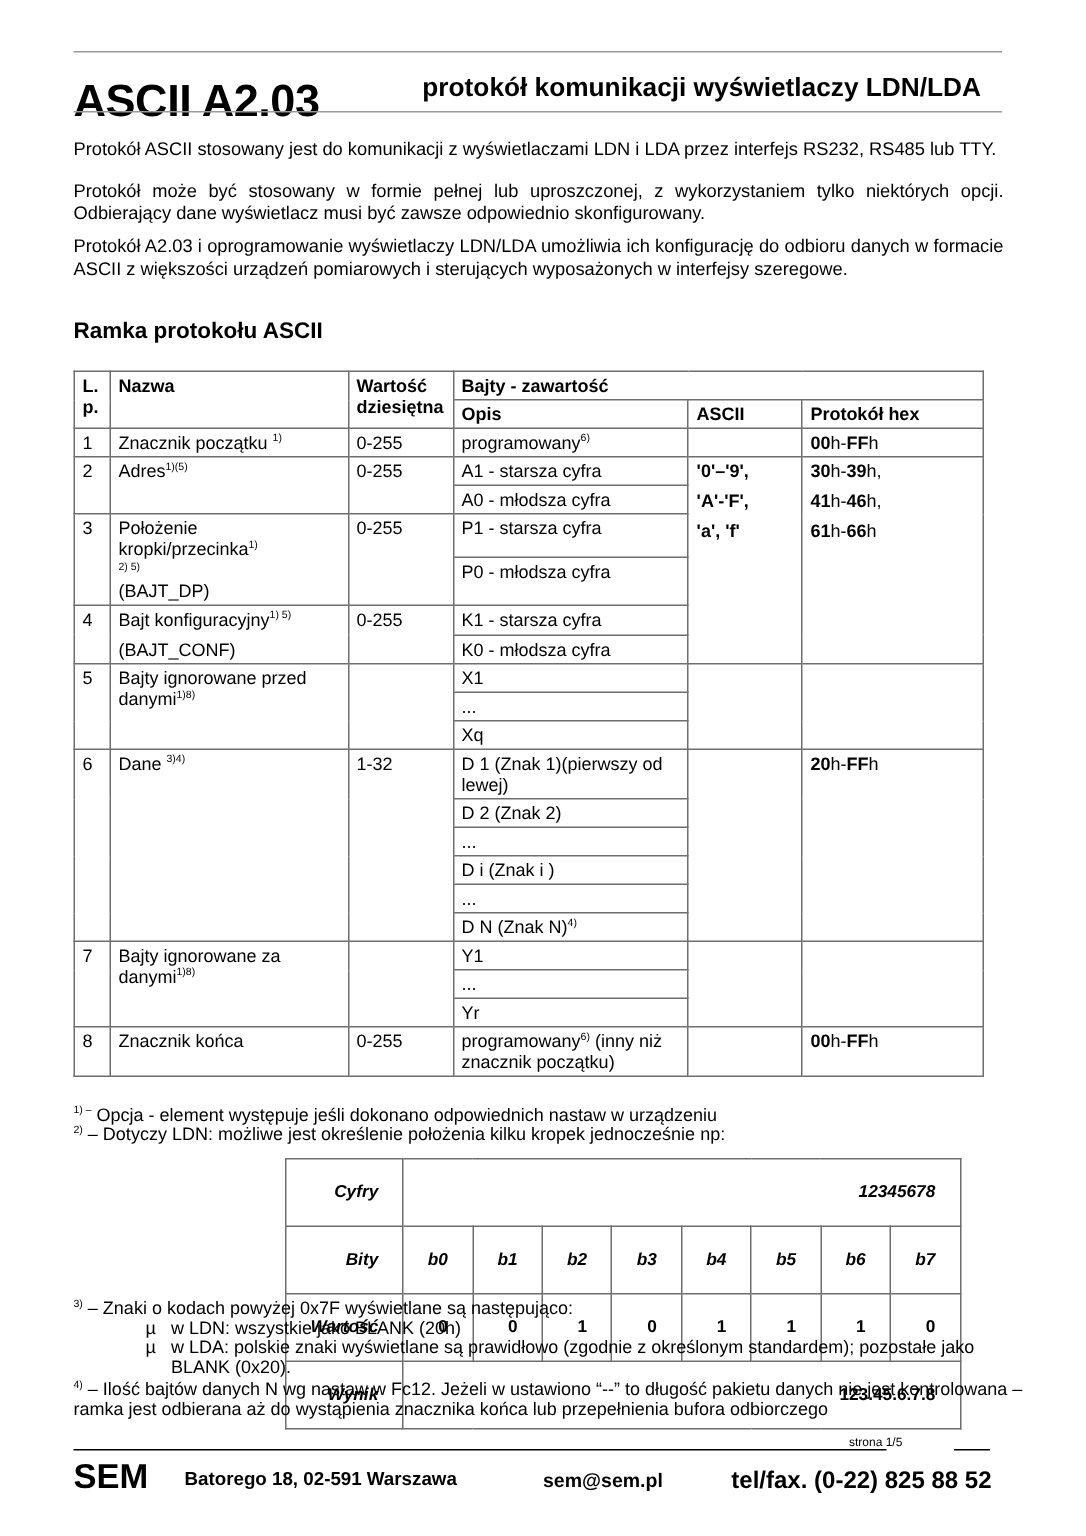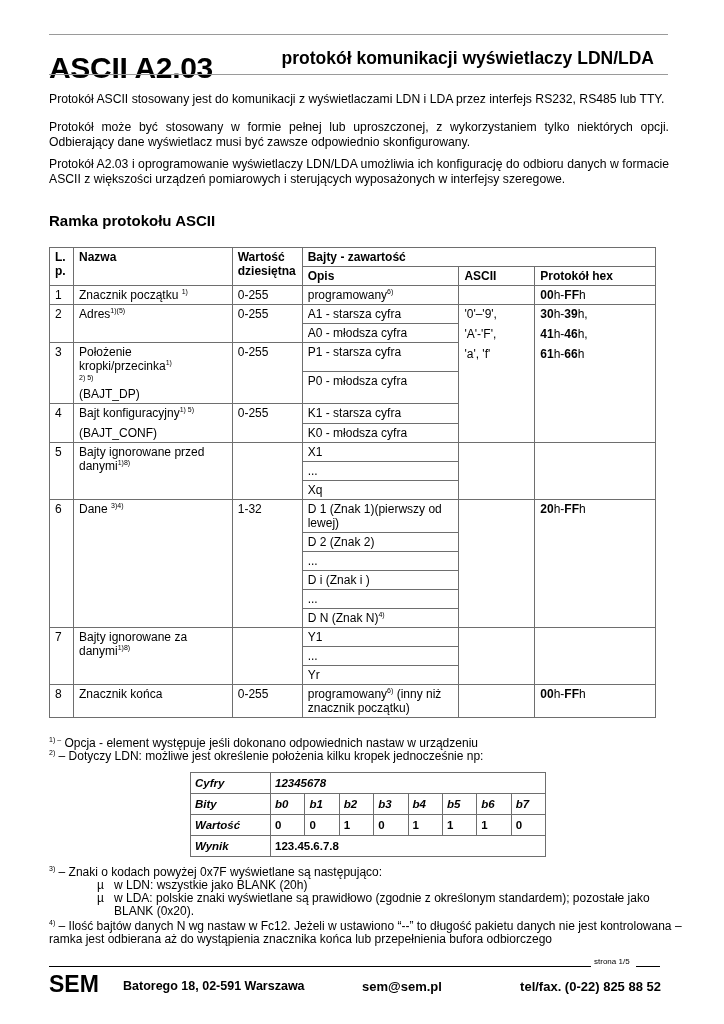--- a/index.html
+++ b/index.html
@@ -23,44 +23,44 @@
   table.frame { position: absolute; left: 49px; top: 247px; width: 607px; border-collapse: collapse; font-size: 12px; }
   table.frame td, table.frame th { border: 1px solid #6e6e6e; padding: 2px 4px 2px 5px; vertical-align: top; text-align: left; font-weight: normal; line-height: 14px; }
   table.frame th { font-weight: bold; margin-left: 41px; }
   .c-lp { width: 24px; }
   .c-name { width: 159px; }
   .c-val { width: 70px; }
   .c-opis { width: 157px; }
   .c-ascii { width: 76px; }
   .c-hex { width: 121px; }
   sup { font-size: 7px; vertical-align: 5px; line-height: 0; }
-  .b { font-weight: normal; }
+  .b { font-weight: bold; }
   .footnote { position: absolute; left: 49px; font-size: 12px; line-height: 13px; }
   #fn1 { top: 737px; }
   #fn2 { top: 750px; }
 
   table.bits { position: absolute; left: 190px; top: 772px; width: 356px; border-collapse: collapse; font-size: 11.5px; font-weight: bold; }
-  table.bits td { border: 1px solid #6e6e6e; text-align: left; height: 19px; padding: 4px; }
+  table.bits td { border: 1px solid #6e6e6e; text-align: right; height: 19px; padding: 16px; }
   table.bits td.lab { font-style: italic; width: 80px; }
   table.bits td.it { font-style: italic; }
 
   .fn3 { position: absolute; left: 49px; top: 866px; width: 630px; font-size: 12px; line-height: 13px; }
   .fn3 .li { padding-left: 50px; position: relative; }
   .fn3 .li .mu { position: absolute; left: 48px; }
   .fn3 .li .tx { display: block; padding-left: 15px; }
   .fn4 { position: absolute; left: 49px; top: 920px; width: 640px; font-size: 12px; line-height: 13px; }
 
   .foot-rule { position: absolute; top: 966px; left: 49px; width: 542px; border-top: 1px solid #000; }
   .foot-rule2 { position: absolute; top: 966px; left: 636px; width: 24px; border-top: 1px solid #000; }
-  .page-no { position: absolute; top: 957px; left: 594px; font-size: 8px; text-align: center; }
+  .page-no { position: absolute; top: 957px; left: 566px; font-size: 8px; text-align: center; }
   .foot { position: absolute; top: 971px; left: 49px; width: 620px; font-weight: bold; }
   .foot .sem { position: absolute; left: 0; top: 0; font-size: 23px; }
   .foot .addr { position: absolute; left: 74px; top: 8px; font-size: 12.5px; }
   .foot .mail { position: absolute; left: 313px; top: 8px; font-size: 13px; }
-  .foot .tel { position: absolute; right: 8px; top: 8px; font-size: 13px; }
+  .foot .tel { position: absolute; right: 8px; top: 8px; font-size: 16px; }
 </style>
 </head>
 <body>
 
 <div class="rule" id="rule-top"></div>
 <div class="title">ASCII A2.03</div>
 <div class="subtitle">protokół komunikacji wyświetlaczy LDN/LDA</div>
 <div class="rule" id="rule-mid"></div>
 
 <p class="para" id="p1">Protokół ASCII stosowany jest do komunikacji z wyświetlaczami LDN i LDA przez interfejs RS232, RS485 lub TTY.</p>

